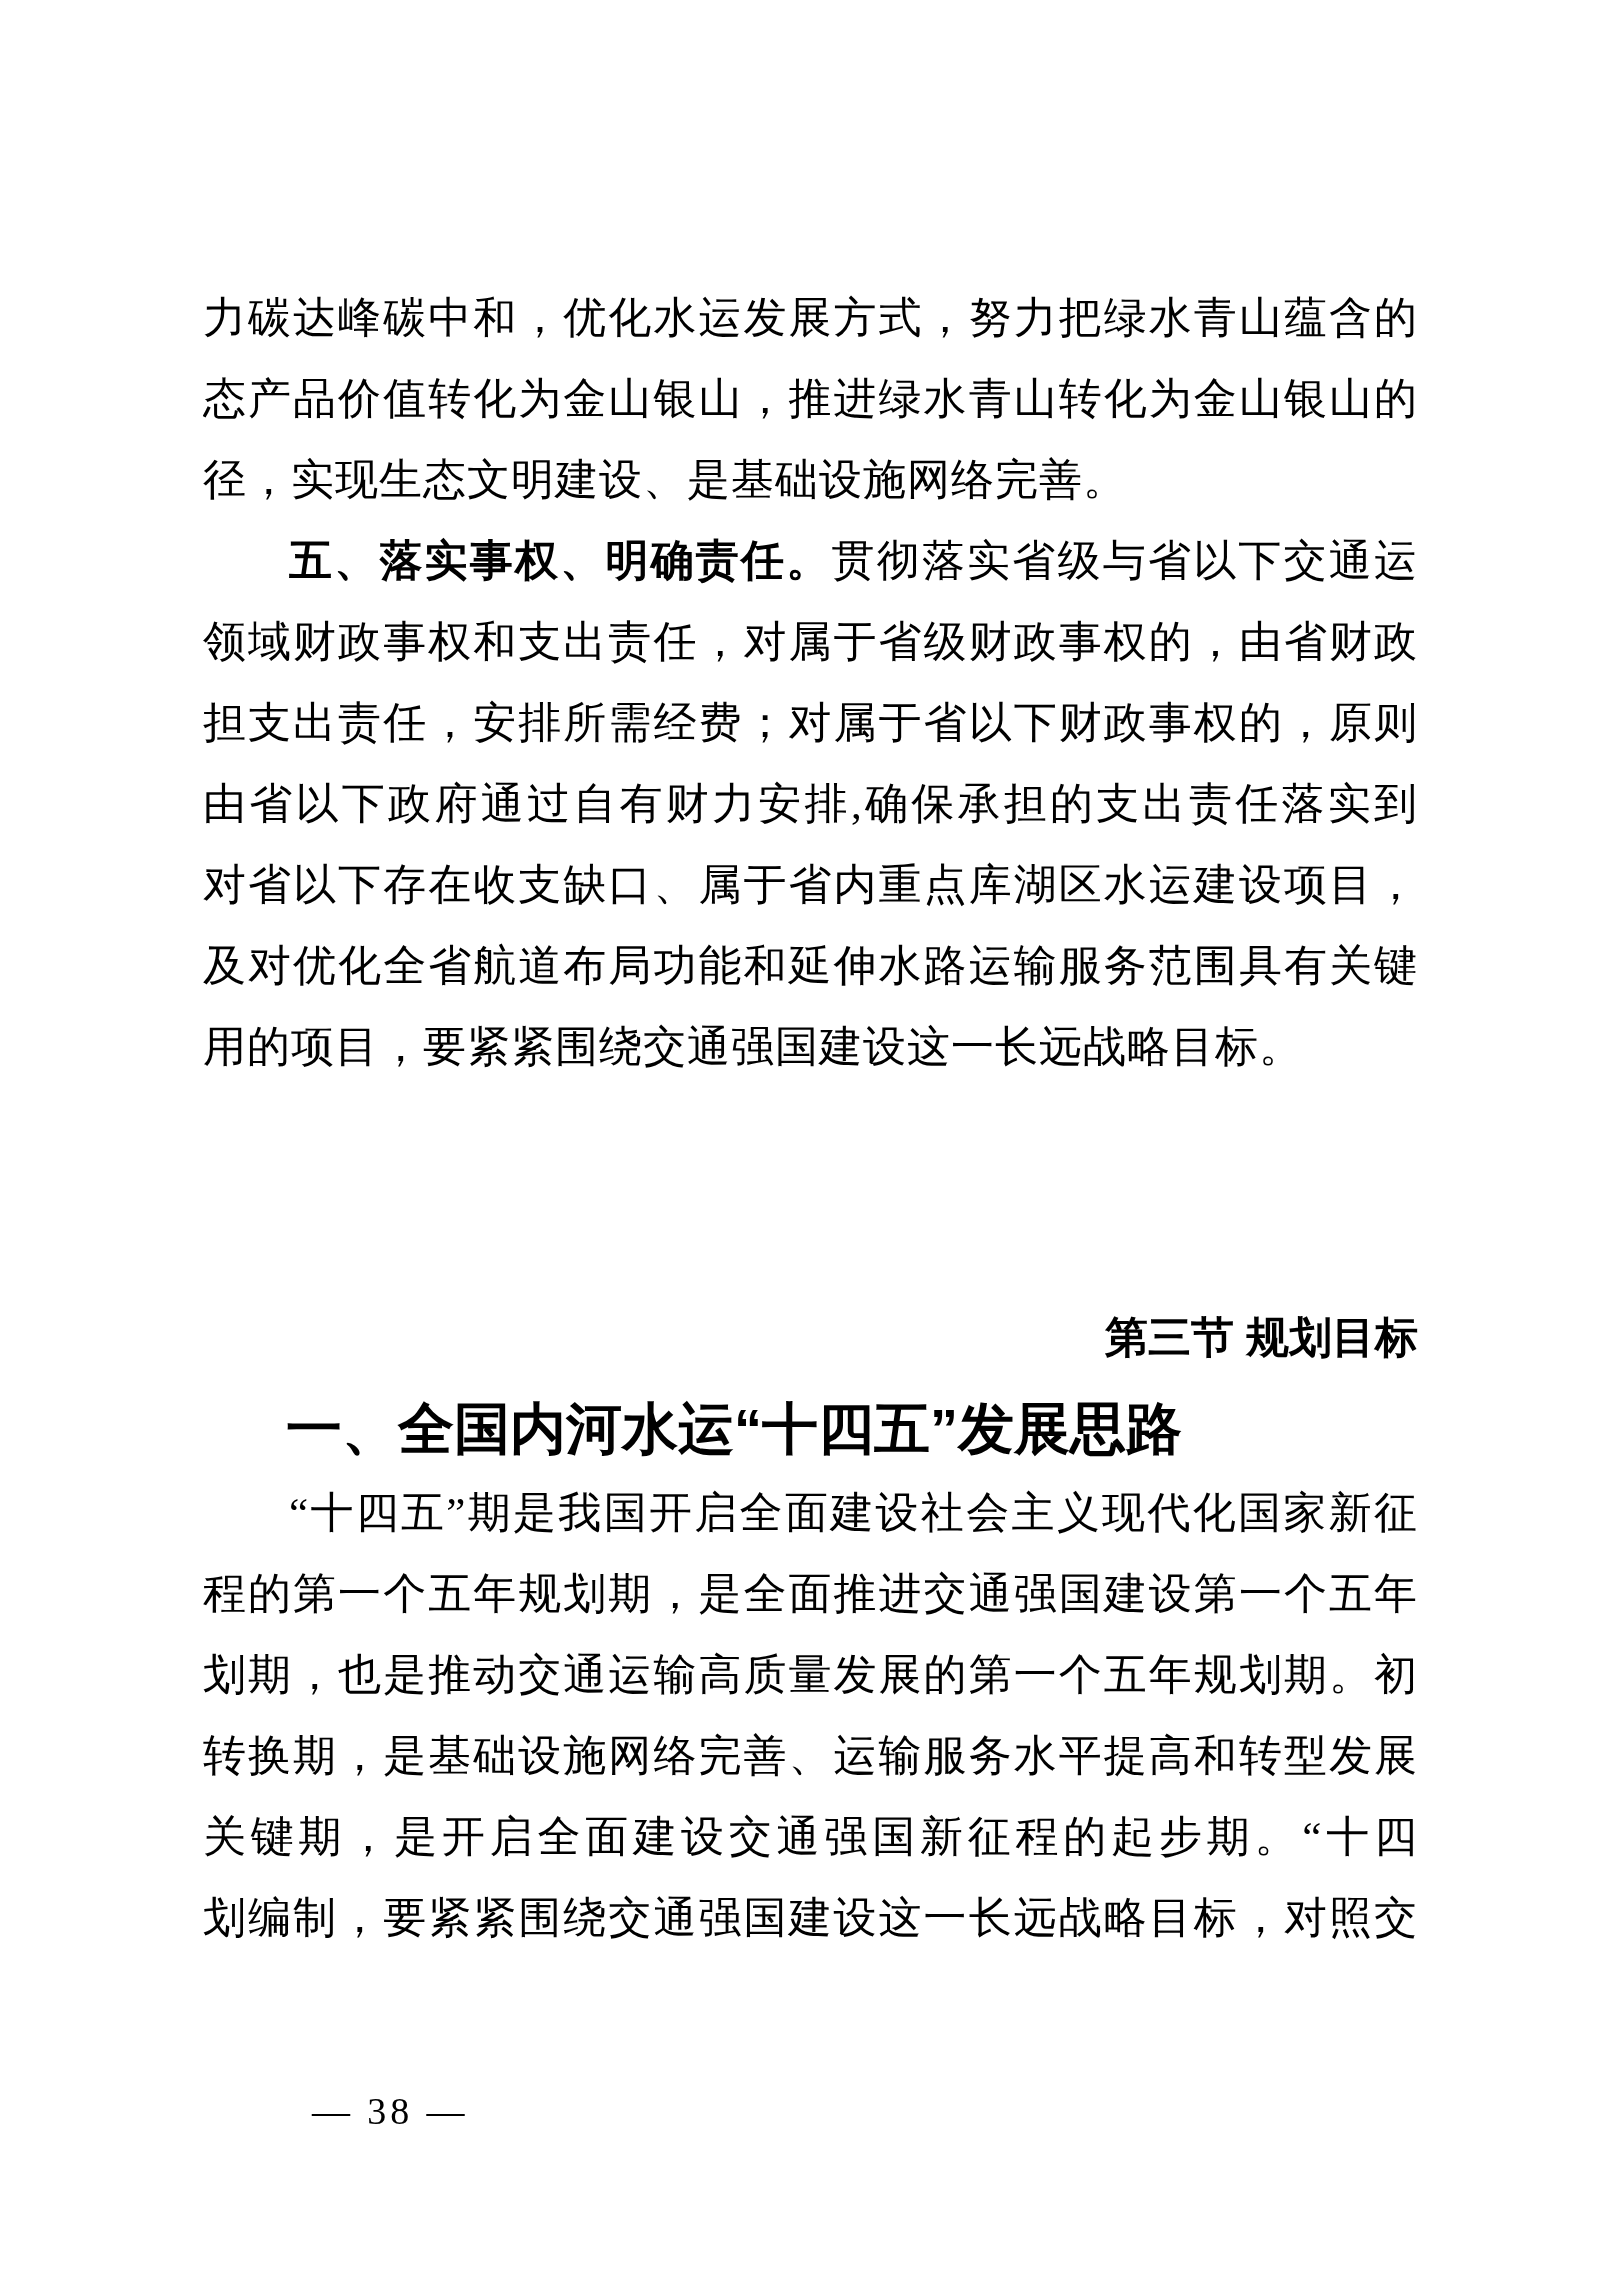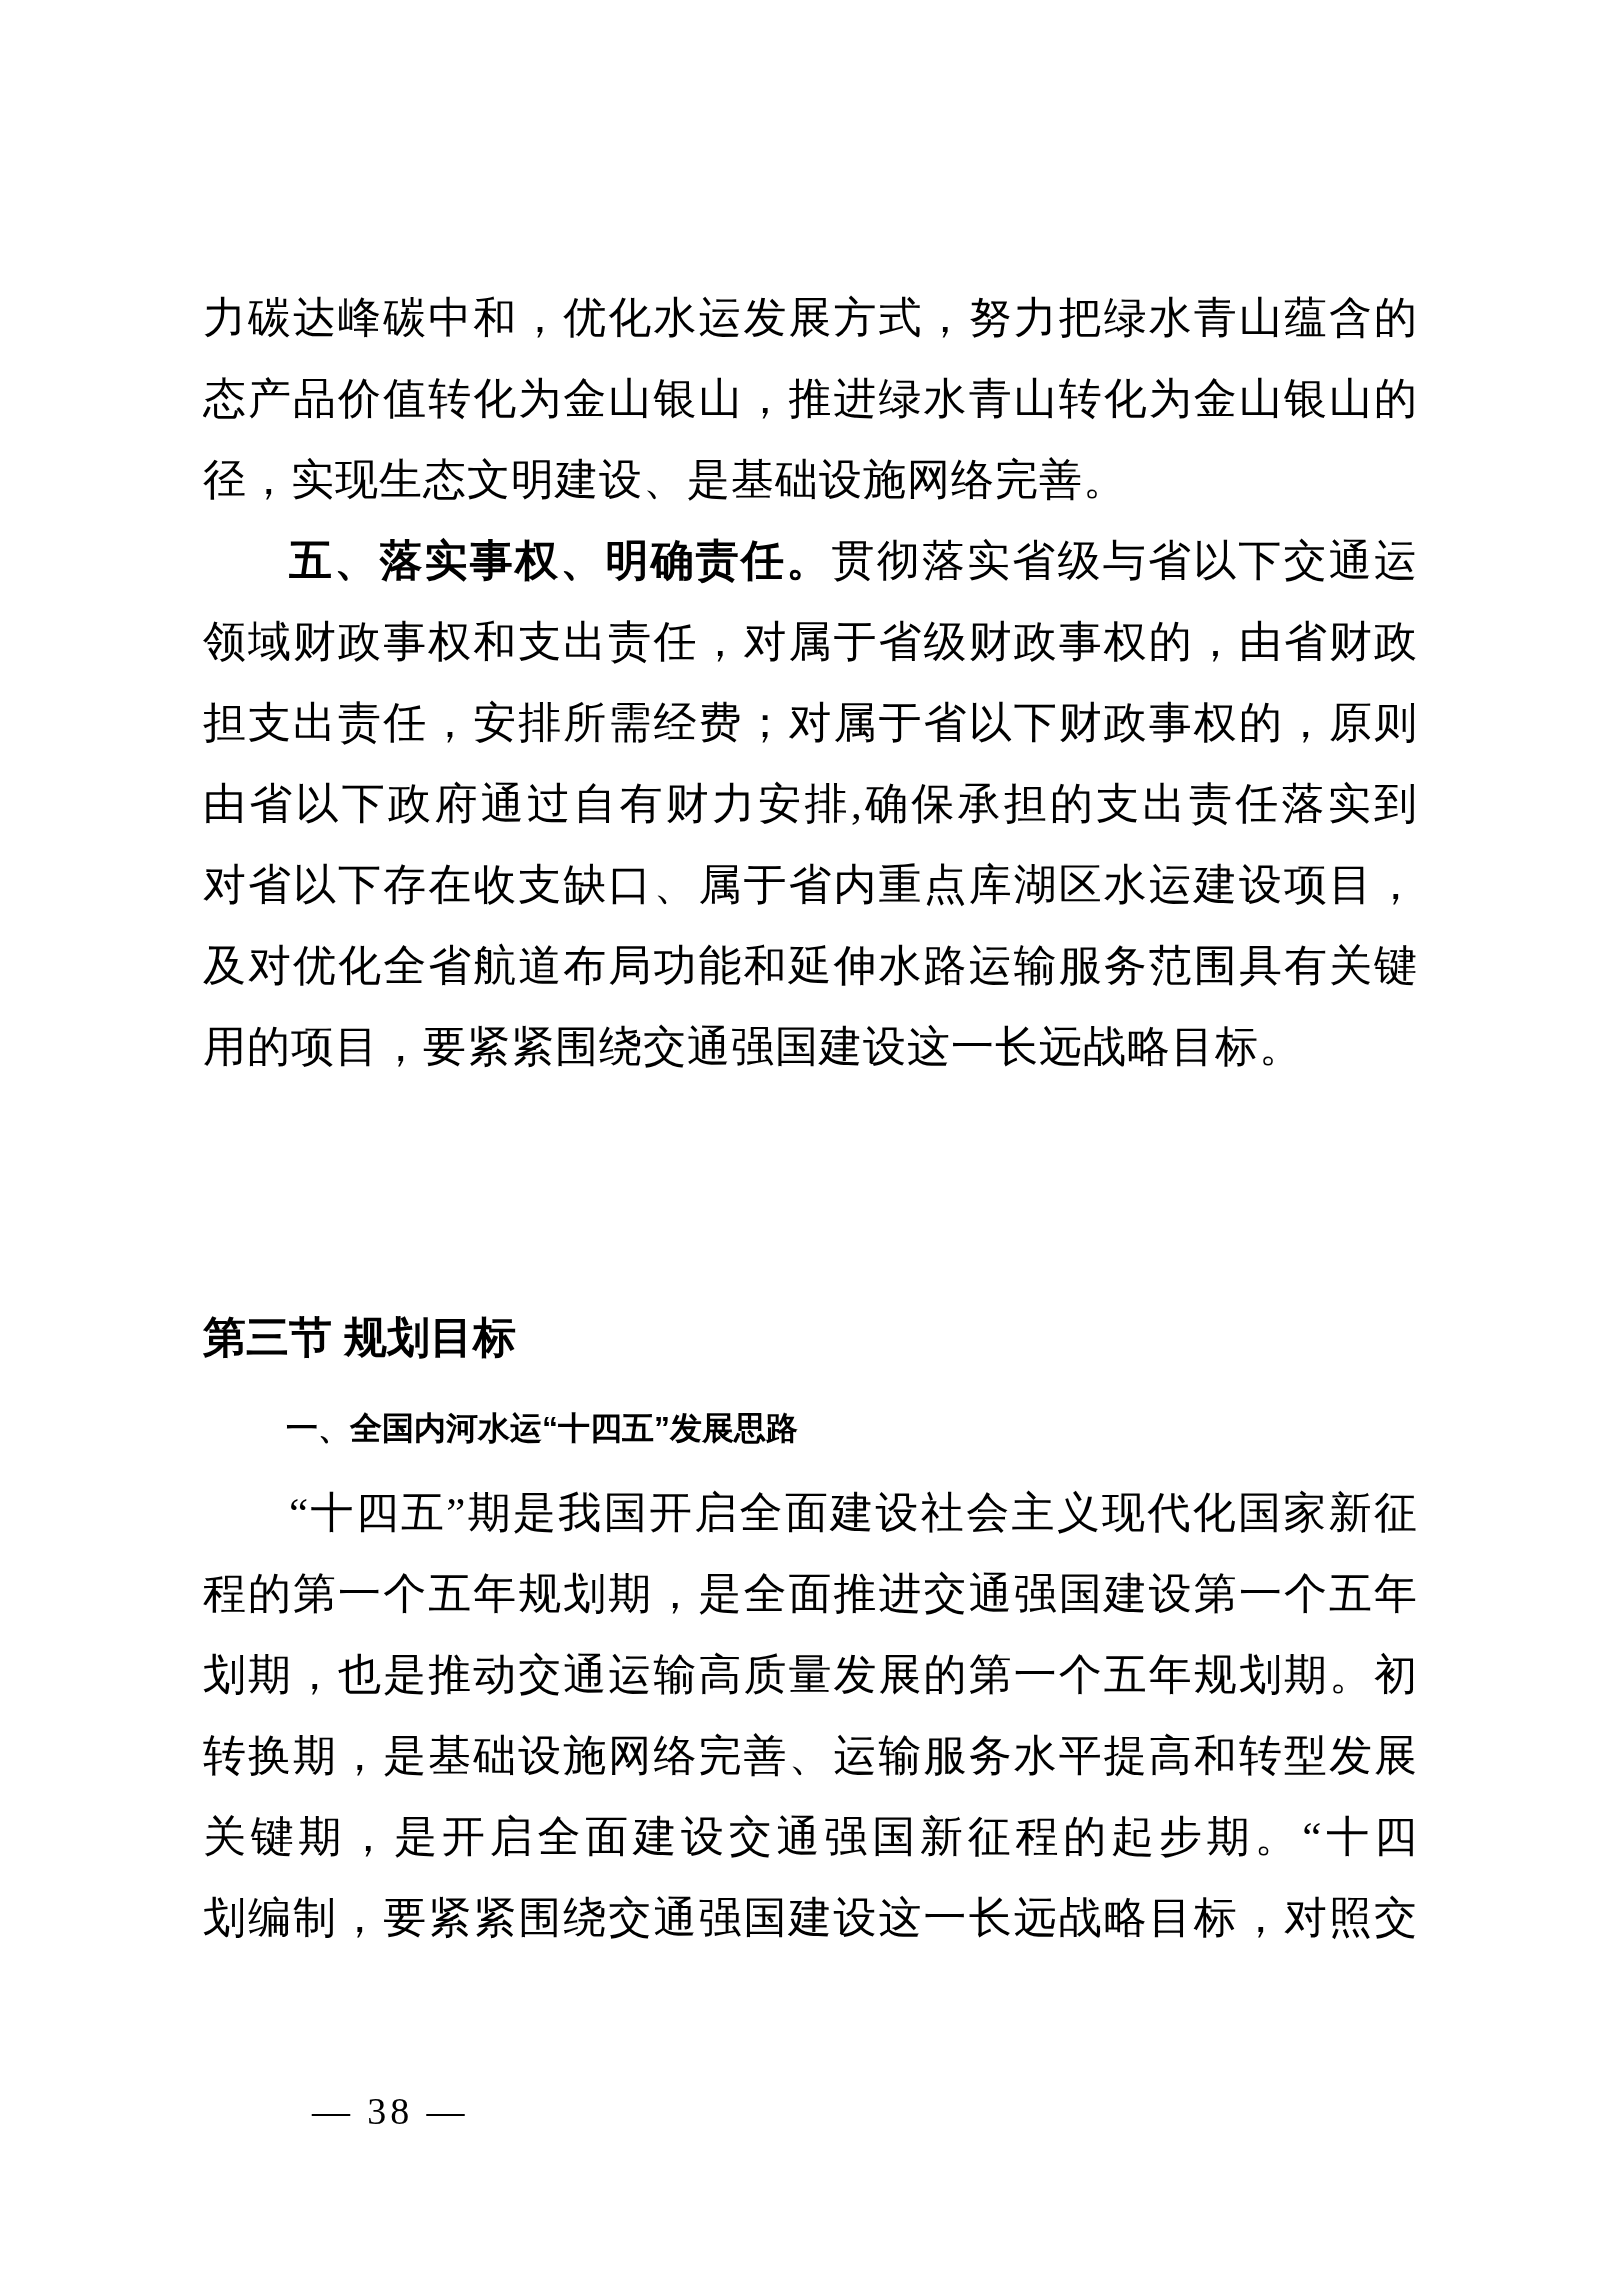--- a/index.html
+++ b/index.html
@@ -39,25 +39,25 @@
     font-weight: 700;
     font-family: "Liberation Sans", sans-serif;
   }
   .section-heading {
     margin-top: 210px;
     font-size: 43px;
     line-height: 81px;
     height: 81px;
     font-weight: 700;
     font-family: "Liberation Sans", sans-serif;
-    text-align: left;
+    text-align: right;
   }
   .subsection-heading {
     margin-top: 9.8px;
-    font-size: 32px;
+    font-size: 56px;
     line-height: 81px;
     height: 81px;
     font-weight: 700;
     font-family: "Liberation Sans", sans-serif;
     text-indent: 83px;
     text-align: left;
   }
   .para.p3 { margin-top: 2.9px; }
   .page-number {
     position: absolute;

